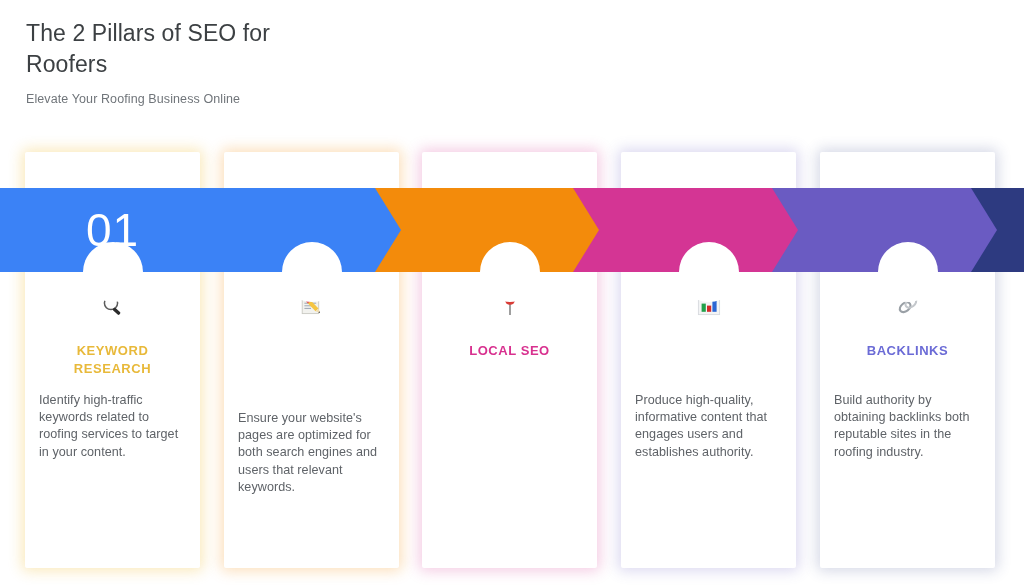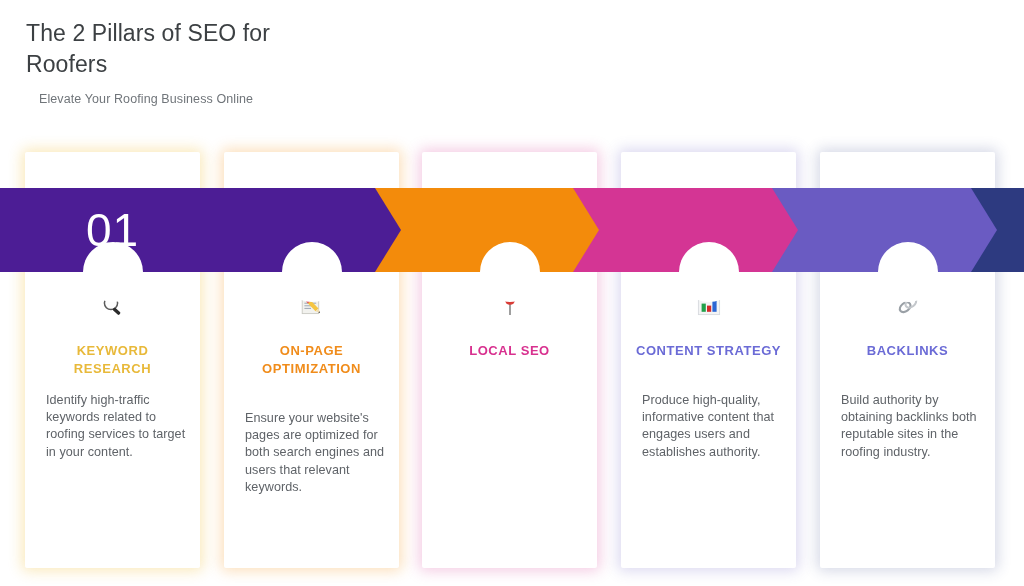--- a/index.html
+++ b/index.html
@@ -28,21 +28,21 @@
     font-weight: 400;
     color: #3c4043;
     letter-spacing: 0.1px;
     margin: 0;
     max-width: 250px;
   }
   #page-subtitle {
     font-size: 12.5px;
     line-height: 18px;
     color: #70757a;
-    margin: 10px 0 0 13px;
+    margin: 10px 0 0 0;
     letter-spacing: 0.1px;
   }
 
   
   #cards {
     position: absolute;
     left: 0;
     top: 152px;
     width: 1024px;
     height: 420px;
@@ -132,21 +132,20 @@
     position: absolute;
     left: 14px;
     width: 150px;
     top: 240px;
     font-size: 12.6px;
     line-height: 17.2px;
     color: #5f6368;
     text-align: left;
     letter-spacing: 0.05px;
     z-index: 3;
-    margin-left: 7px;
   }
   .card-desc.two-line-title { top: 258px; }
 </style>
 </head>
 <body>
 
 <div id="header">
   <h1 id="page-title">The 2 Pillars of SEO for Roofers</h1>
   <p id="page-subtitle">Elevate Your Roofing Business Online</p>
 </div>
@@ -172,58 +171,56 @@
             <line x1="5.4" y1="13.8" x2="14" y2="13.8"></line>
             <line x1="5.4" y1="16.4" x2="12" y2="16.4"></line>
           </g>
           <g transform="rotate(-44 15 15)">
             <rect x="13.1" y="5.6" width="4.1" height="13.6" fill="#f5c542"></rect>
             <rect x="13.1" y="5.6" width="4.1" height="2.6" fill="#e2536b"></rect>
             <polygon points="13.1,19.2 17.2,19.2 15.15,23.4" fill="#f0ddb0"></polygon>
             <polygon points="14.3,22 16,22 15.15,23.4" fill="#3b3b3b"></polygon>
           </g>
         </svg></div>
-      <div class="card-title" style="color: rgb(240, 140, 27);">ON-PAGE OPTIMIZATION</div>
       <div class="card-desc two-line-title">Ensure your website's pages are optimized for both search engines and users that relevant keywords.</div>
     </div>
     <div class="card" style="left: 422px;">
       <div class="card-body" style="box-shadow: rgba(212, 53, 148, 0.26) 0px 0px 14px 3px;"></div>
       <div class="icon"><svg width="26" height="26" viewBox="0 0 26 26">
           <line x1="13" y1="10" x2="13" y2="23" stroke="#6b6b6b" stroke-width="1.3"></line>
           <circle cx="13" cy="7.6" r="5.2" fill="#d93b36"></circle>
           <circle cx="11.2" cy="5.8" r="1.7" fill="#f29b97" opacity="0.9"></circle>
         </svg></div>
       <div class="card-title" style="color: rgb(216, 49, 143);">LOCAL SEO</div>
     </div>
     <div class="card" style="left: 621px;">
       <div class="card-body" style="box-shadow: rgba(106, 91, 194, 0.24) 0px 0px 14px 3px;"></div>
       <div class="icon"><svg width="26" height="26" viewBox="0 0 26 26">
           <rect x="2.4" y="3.4" width="21.2" height="19.2" fill="#f3f4f5" stroke="#d8dade" stroke-width="0.9"></rect>
           <rect x="5.6" y="11.6" width="4.2" height="8.2" fill="#22a04a"></rect>
           <rect x="11" y="13.6" width="4.2" height="6.2" fill="#d42b2b"></rect>
           <rect x="16.4" y="6.8" width="4.2" height="13" fill="#2a66d4"></rect>
         </svg></div>
-      <div class="card-title" style="color: rgb(107, 107, 214);">CONTENT STRATEGY</div>
       <div class="card-desc">Produce high-quality, informative content that engages users and establishes authority.</div>
     </div>
     <div class="card" style="left: 820px; padding-left: 44px;">
       <div class="card-body" style="box-shadow: rgba(45, 58, 128, 0.2) 0px 0px 14px 3px;"></div>
       <div class="icon"><svg width="26" height="26" viewBox="0 0 26 26">
           <g transform="rotate(-38 13 13)">
             <ellipse cx="9.4" cy="13" rx="6" ry="4.1" fill="none" stroke="#9aa0a6" stroke-width="2.1"></ellipse>
             <ellipse cx="16.6" cy="13" rx="6" ry="4.1" fill="none" stroke="#c4c8cc" stroke-width="2.1"></ellipse>
           </g>
         </svg></div>
       <div class="card-title" style="color: rgb(107, 107, 214);">BACKLINKS</div>
       <div class="card-desc">Build authority by obtaining backlinks both reputable sites in the roofing industry.</div>
     </div>
   </div>
 
 <div id="bands">
-    <div class="band" style="left: 0px; width: 401px; background: #4c1d95; z-index: 10; clip-path: polygon(0px 0px, 93.516% 0px, 100% 50%, 93.516% 100%, 0px 100%);">
+    <div class="band" style="left: 0px; width: 401px; background: #3b82f6; z-index: 10; clip-path: polygon(0px 0px, 93.516% 0px, 100% 50%, 93.516% 100%, 0px 100%);">
       <div class="band-num" style="left: 25px;">01</div>
     </div>
     <div class="notch" style="left: 82.5px; z-index: 20;"></div>
     <div class="band" style="left: 200px; width: 399px; background: rgb(243, 139, 11); z-index: 9; clip-path: polygon(0px 0px, 93.484% 0px, 100% 50%, 93.484% 100%, 0px 100%);">
       <div class="band-num" style="left: 24px;">02</div>
     </div>
     <div class="notch" style="left: 281.5px; z-index: 20;"></div>
     <div class="band" style="left: 398px; width: 400px; background: rgb(212, 53, 148); z-index: 8; clip-path: polygon(0px 0px, 93.5% 0px, 100% 50%, 93.5% 100%, 0px 100%);">
       <div class="band-num" style="left: 24px;">03</div>
     </div>

